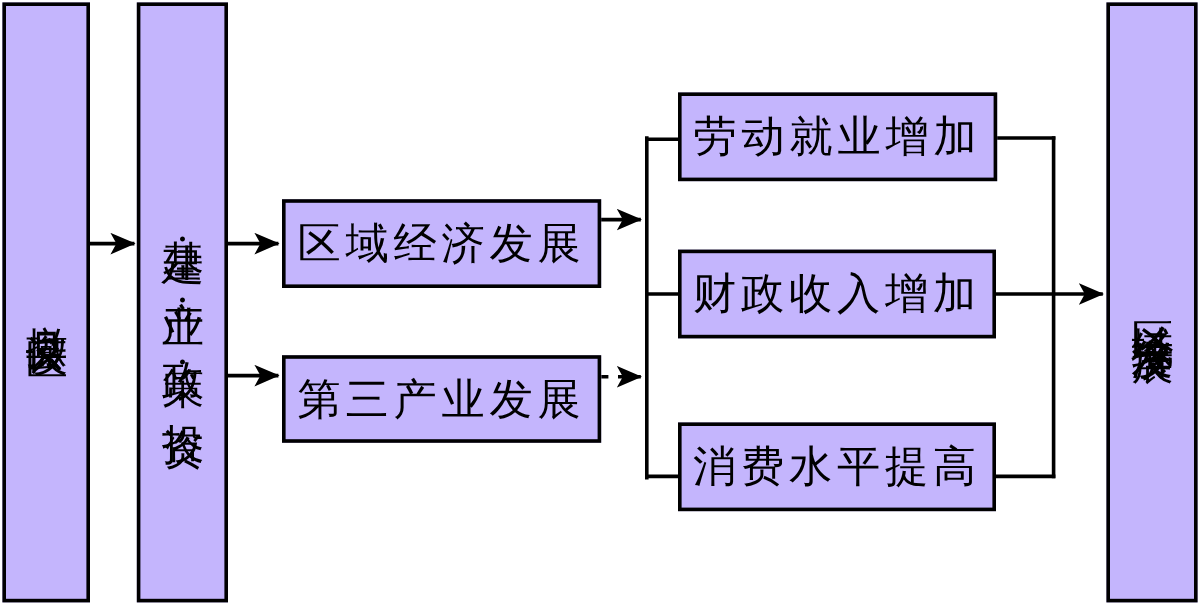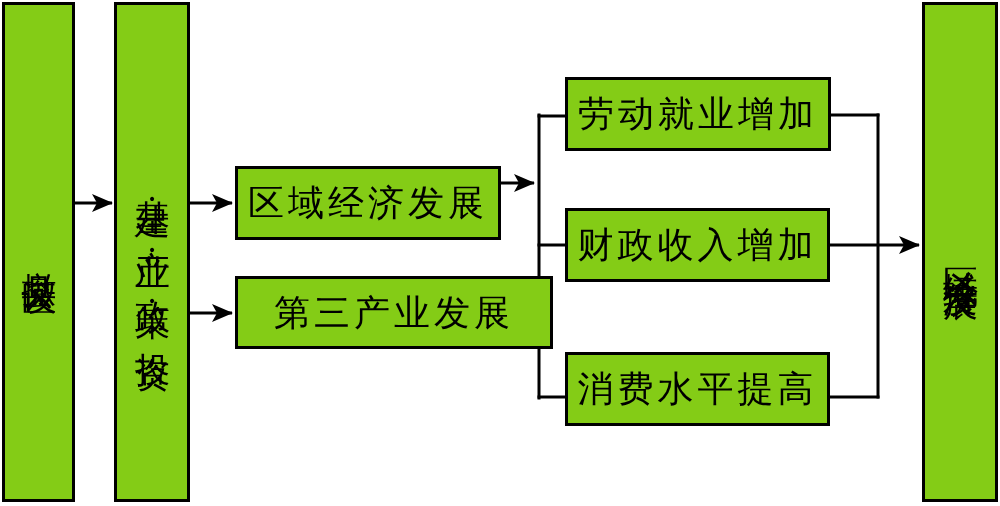--- a/index.html
+++ b/index.html
@@ -19,21 +19,21 @@
     position: absolute;
     left: 0;
     top: 0;
     width: 1000px;
     height: 506px;
   }
   .node {
     position: absolute;
     box-sizing: border-box;
     border: 3px solid #000000;
-    background: #84cc16;
+    background: #c4b5fd;
     display: flex;
     align-items: center;
     justify-content: center;
     color: #000000;
   }
   .hlabel {
     font-size: 36px;
     letter-spacing: 4px;
     white-space: nowrap;
     line-height: 1;
@@ -90,21 +90,21 @@
   </div>
 
   <div class="node" style="left:114px; top:2px; width:76px; height:500px;">
     <span class="vlabel">基建·产业·政策·投资</span>
   </div>
 
   <div class="node" style="left:235px; top:166px; width:266px; height:74px;">
     <span class="hlabel">区域经济发展</span>
   </div>
 
-  <div class="node" style="left:235px; top:276px; width:318px; height:73px;text-align:center;">
+  <div class="node" style="left:235px; top:296px; width:266px; height:73px;text-align:center;">
     <span class="hlabel">第三产业发展</span>
   </div>
 
   <div class="node" style="left:565px; top:77px; width:266px; height:74px;">
     <span class="hlabel">劳动就业增加</span>
   </div>
 
   <div class="node" style="left:565px; top:208px; width:265px; height:74px;">
     <span class="hlabel">财政收入增加</span>
   </div>

